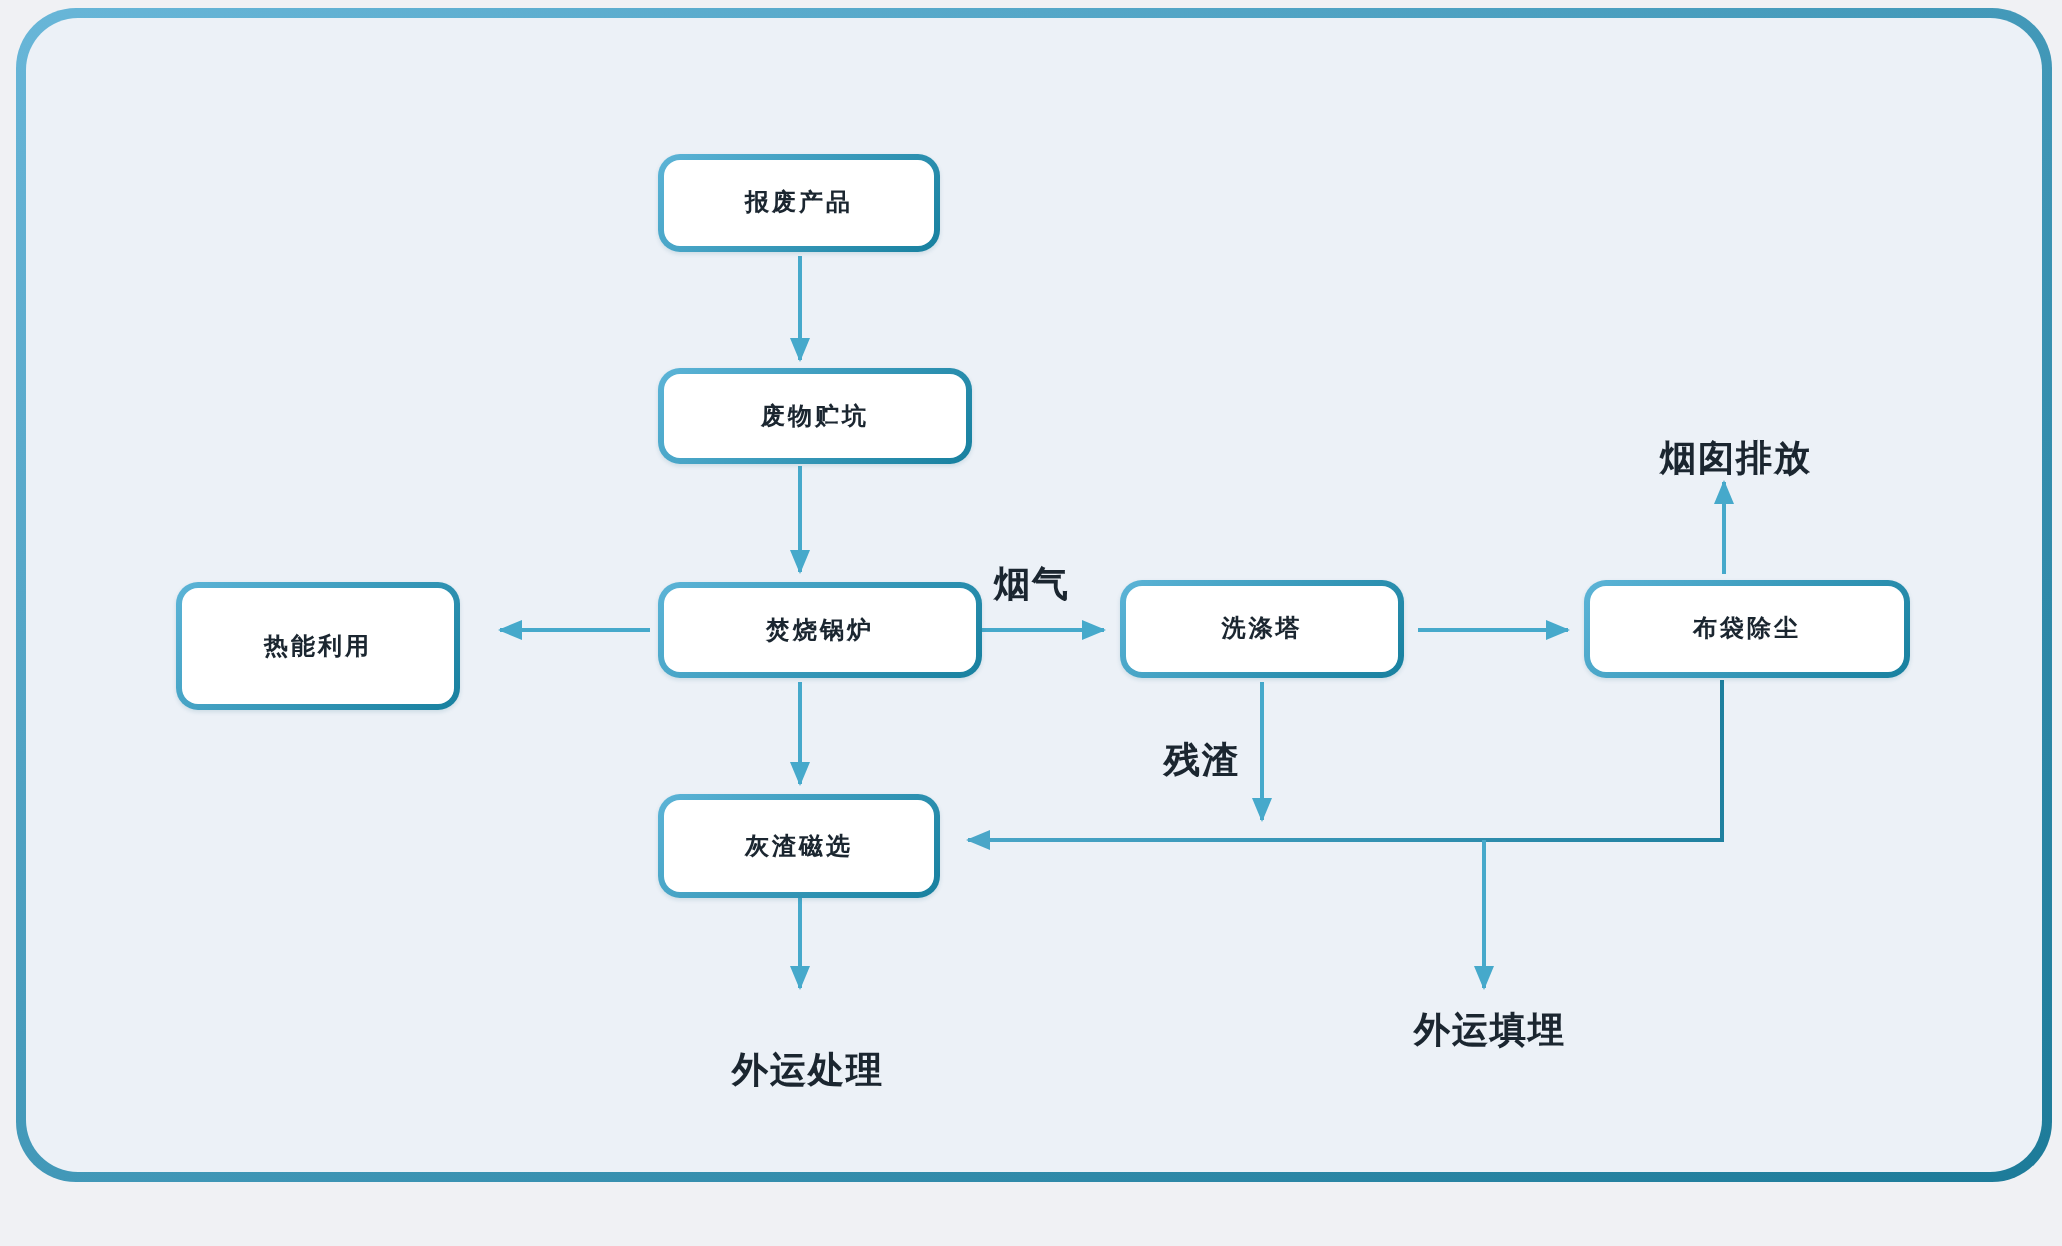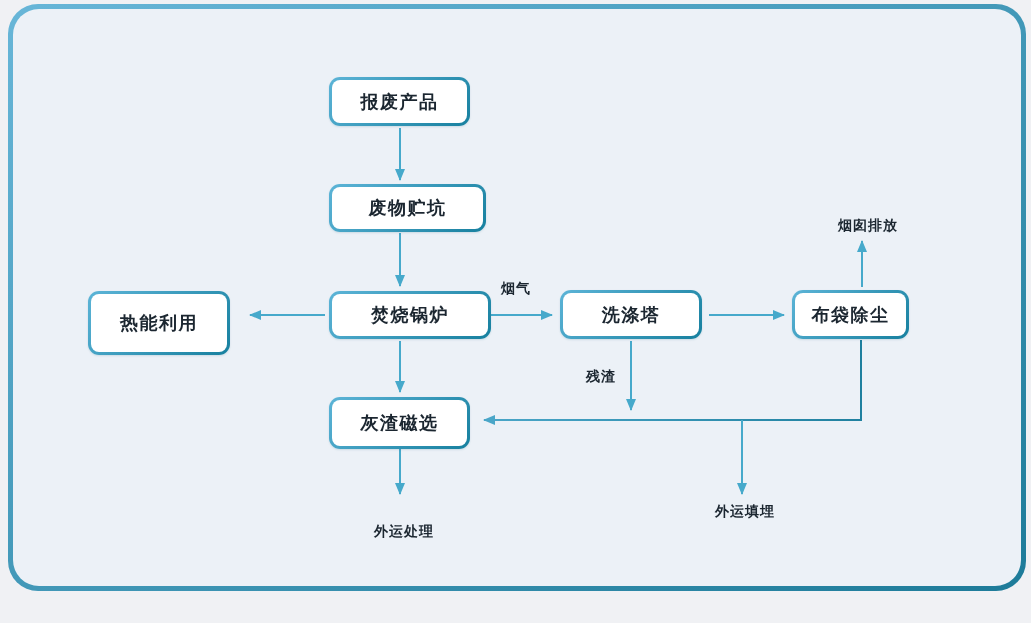--- a/index.html
+++ b/index.html
@@ -46,35 +46,35 @@
     padding:3px;
     box-shadow:0 1px 2px rgba(30,100,130,0.15);
   }
   .node-inner{
     width:100%;height:100%;
     background:var(--node-fill);
     border-radius:8px;
     display:flex;align-items:center;justify-content:center;
   }
   .node-label{
-    font-size:18px;font-weight:600;letter-spacing:1.5px;color:var(--text);
+    font-size:12px;font-weight:600;letter-spacing:1.5px;color:var(--text);
   }
   .edge-label{
     position:absolute;
     transform:translateX(-50%);
-    font-size:14px;font-weight:600;letter-spacing:1px;color:var(--text);
+    font-size:18px;font-weight:600;letter-spacing:1px;color:var(--text);
     white-space:nowrap;
   }
   
   .n-scrap   {left:329px;top:77px; width:141px;height:49px;}
   .n-pit     {left:329px;top:184px;width:157px;height:48px;}
   .n-boiler  {left:329px;top:291px;width:162px;height:48px;}
   .n-thermal {left:88px; top:291px;width:142px;height:64px;text-align:center;}
   .n-scrubber{left:560px;top:290px;width:142px;height:49px;}
-  .n-baghouse{left:792px;top:290px;width:117px;height:49px;}
+  .n-baghouse{left:792px;top:290px;width:163px;height:49px;}
   .n-magnetic{left:329px;top:397px;width:141px;height:52px;}
   
   .l-flue    {left:516px;top:280px;}
   .l-chimney {left:868px;top:217px;}
   .l-residue {left:601px;top:368px;}
   .l-treat   {left:404px;top:503px;margin-top:20px;}
   .l-landfill{left:745px;top:503px;}
 </style>
 </head>
 <body>

